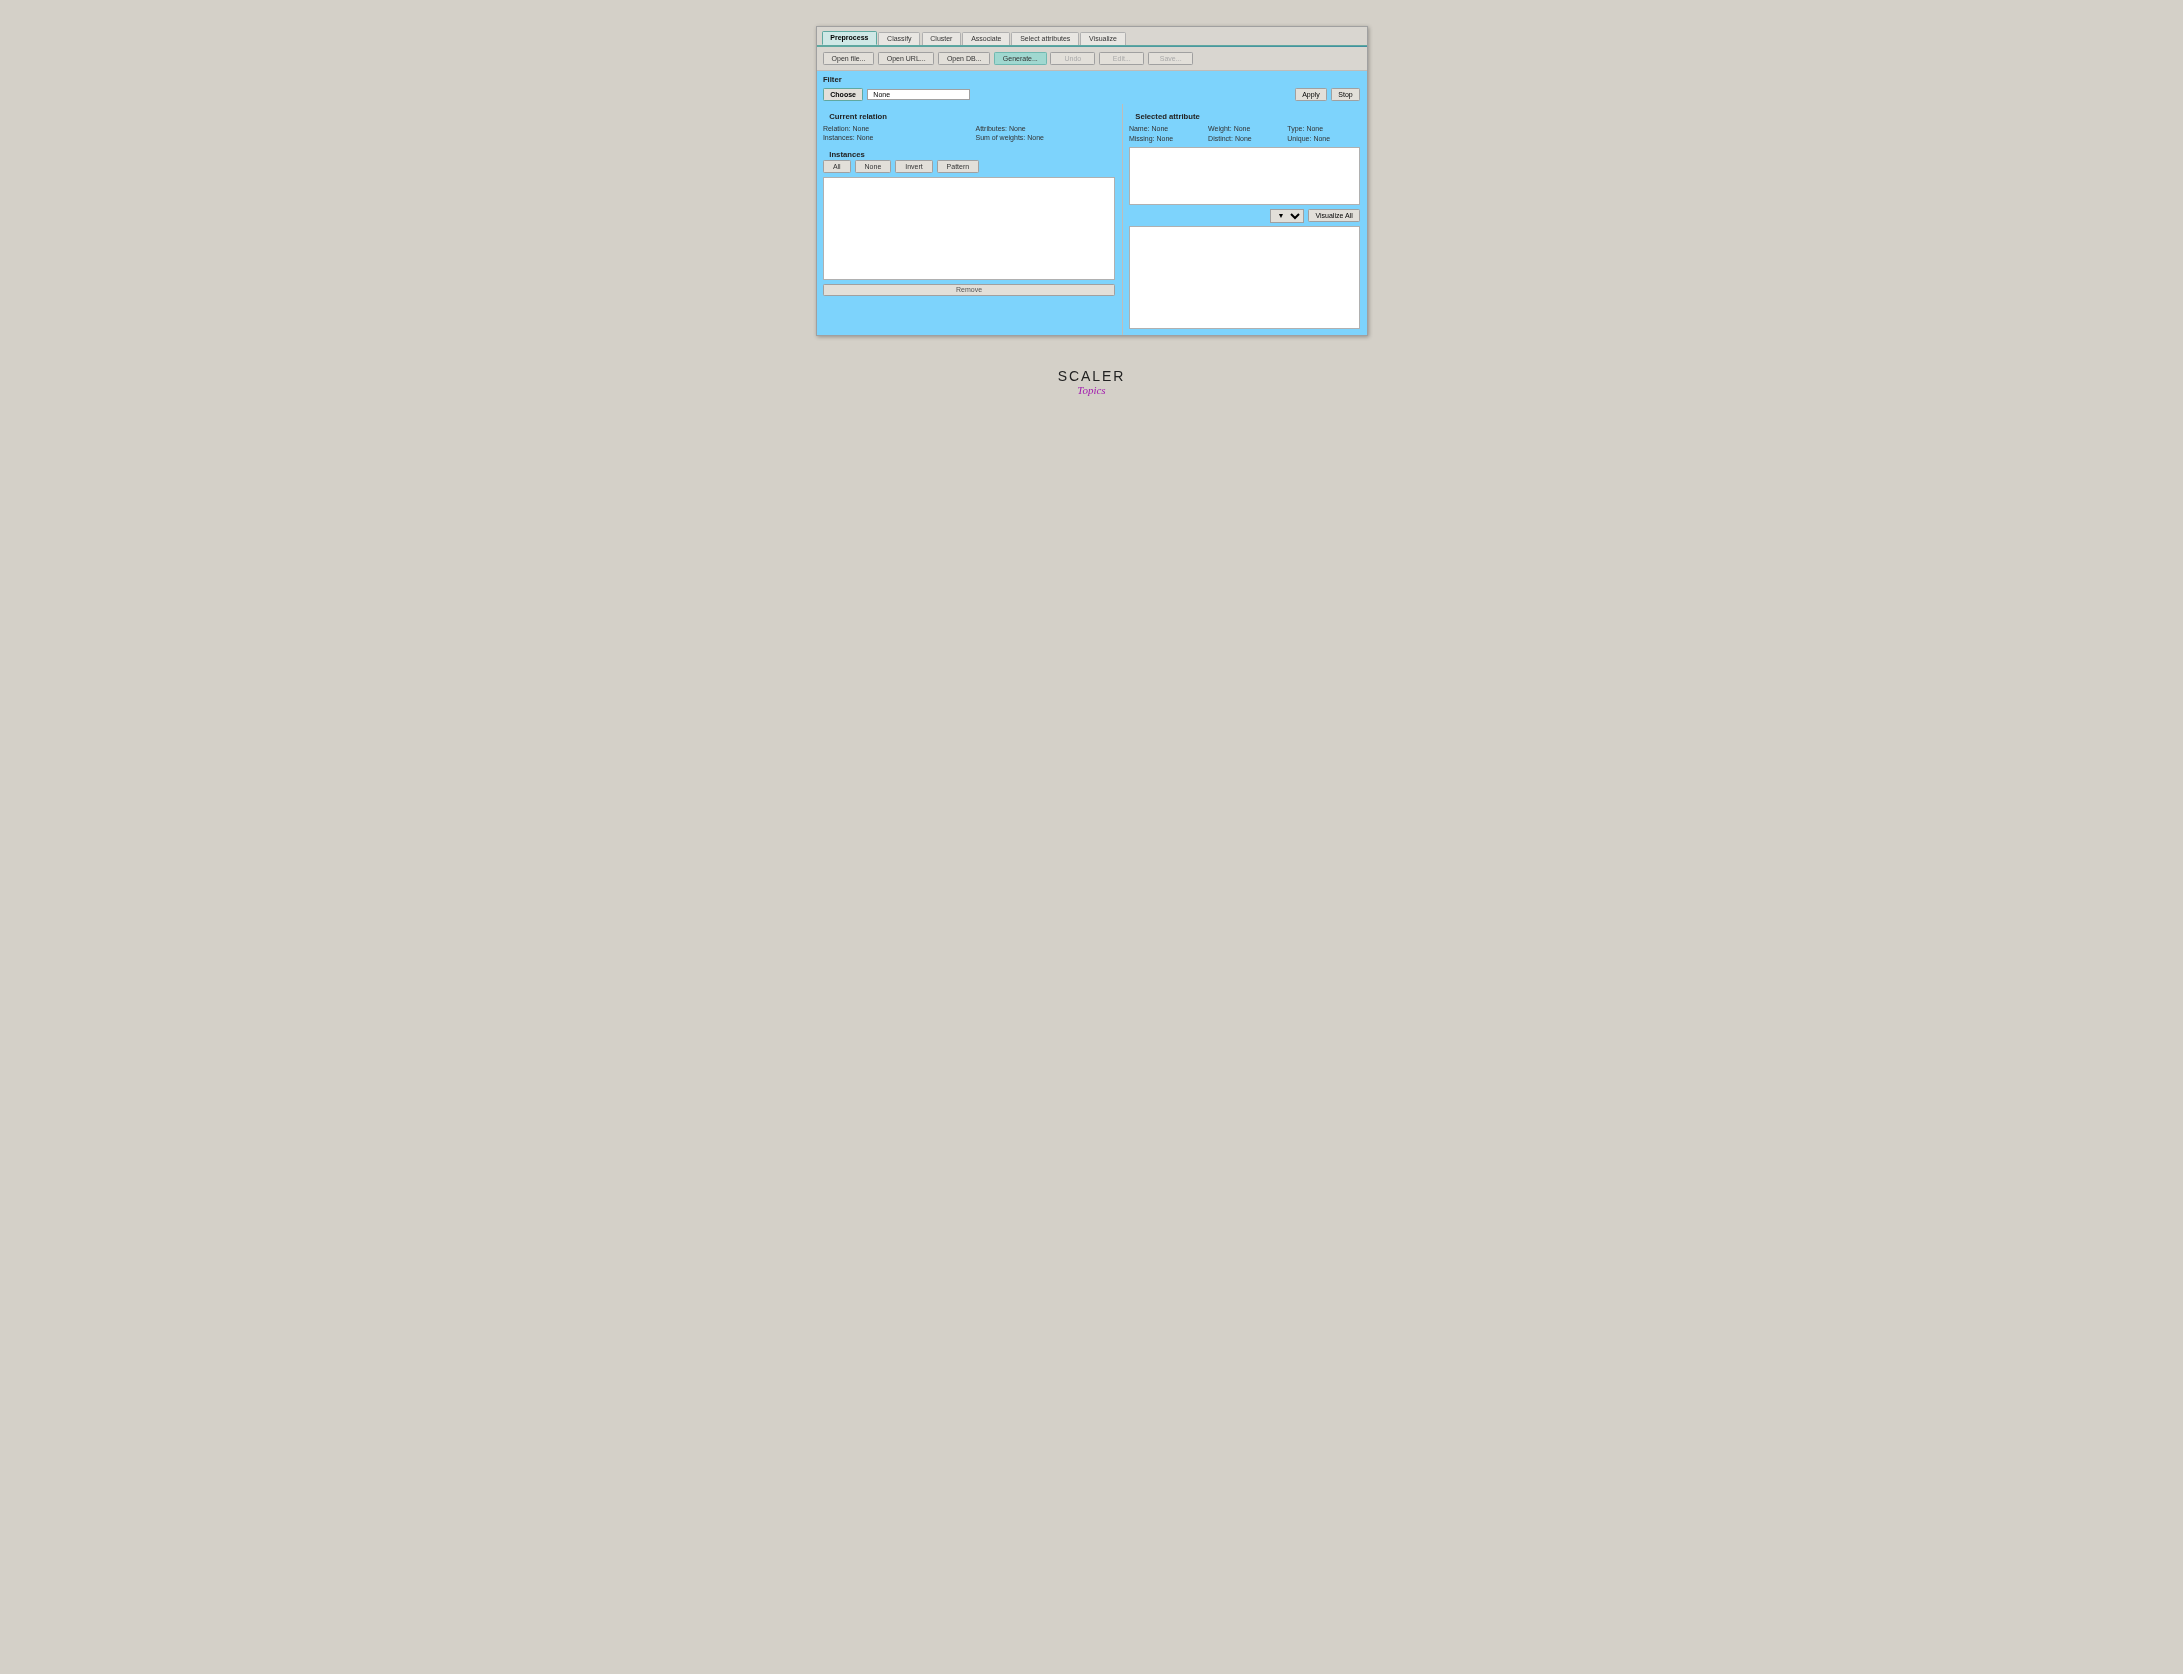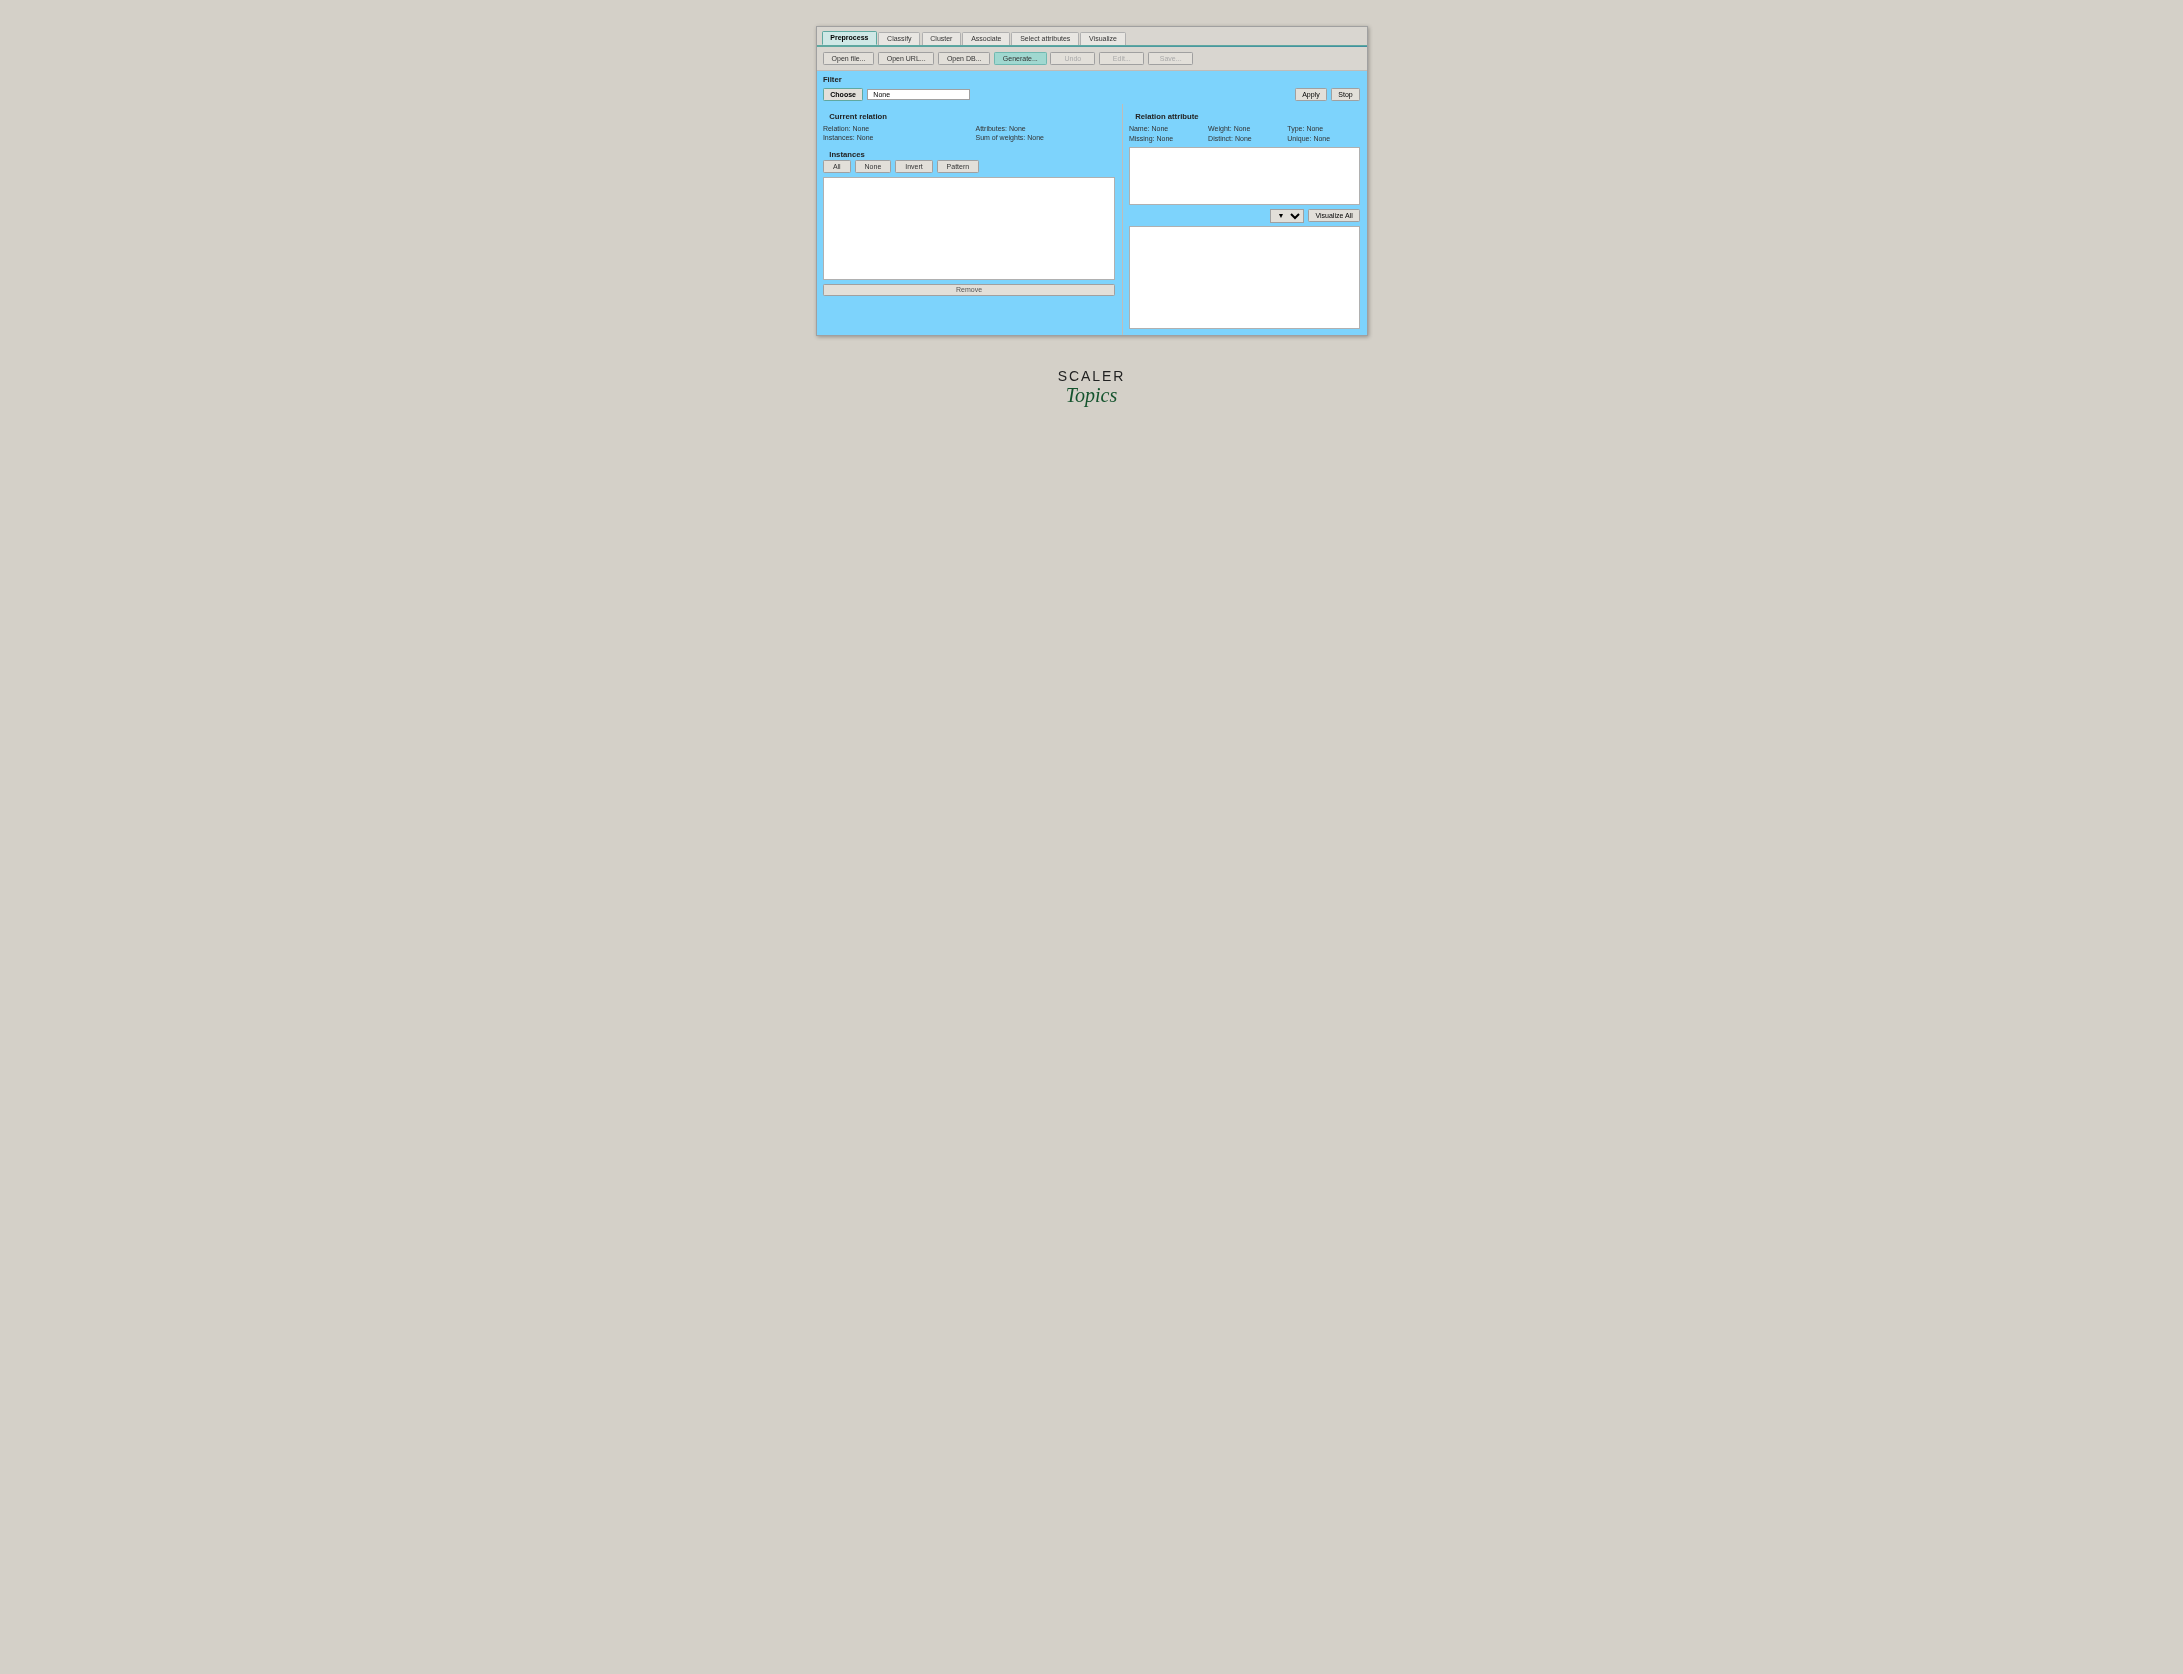--- a/index.html
+++ b/index.html
@@ -267,22 +267,22 @@
       margin-top: 32px;
       text-align: center;
     }
     .branding-scaler {
       font-size: 14px;
       font-weight: normal;
       letter-spacing: 1.9px;
       color: #222;
     }
     .branding-topics {
-      font-size: 20px;
-      color: #14532d;
+      font-size: 11px;
+      color: #a21caf;
       font-style: italic;
       font-family: Georgia, serif;
     }
 
     .divider-line {
       height: 1.3px;
       background: linear-gradient(to right, #5fa8a0, #4090a0);
       margin: 0;
     }
   </style>
@@ -351,21 +351,21 @@
         <button class="attr-btn">None</button>
         <button class="attr-btn">Invert</button>
         <button class="attr-btn">Pattern</button>
       </div>
       <div class="attr-list"></div>
       <button class="remove-btn">Remove</button>
     </div>
 
     <div class="right-panel">
 
-      <div class="section-label">Relation attribute</div>
+      <div class="section-label">Selected attribute</div>
       <div class="selected-attr-info">
         <div>
           <span>Name:</span>
           <span> </span><span>None</span>
         </div>
         <div>
           <span>Weight:</span>
           <span> </span><span>None</span>
         </div>
         <div>

